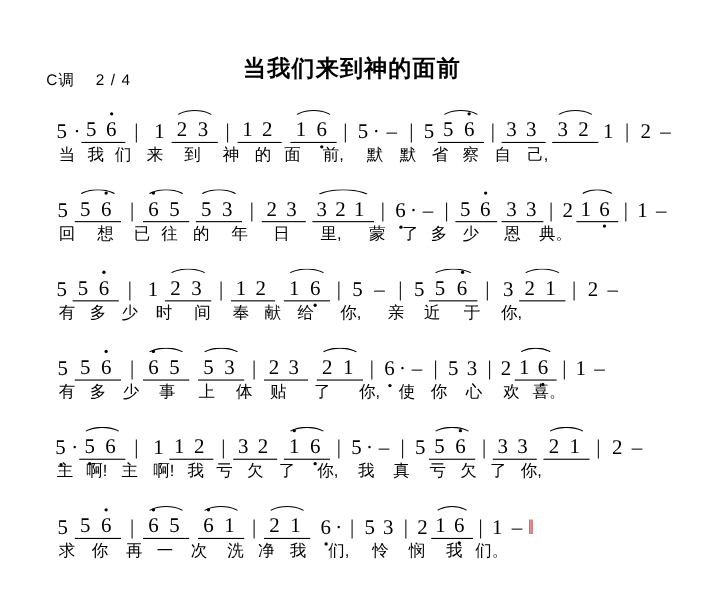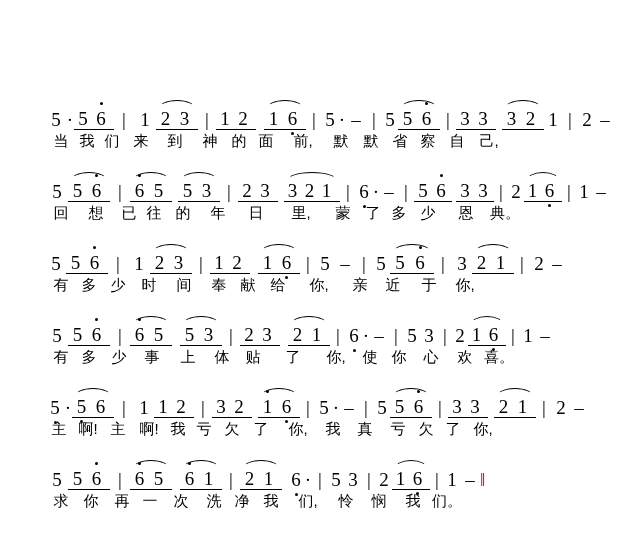--- a/index.html
+++ b/index.html
@@ -150,21 +150,26 @@
     font-size: 15px;
     line-height: 22px;
   }
   .spacer { display:inline-block; }
 </style>
 </head>
 <body>
 
 <div class="sheet">
 
-
+  <div class="title">当我们来到神的面前</div>
+
+  <div class="meta">
+    <span class="key">C调</span>
+    <span>2 / 4</span>
+  </div>
 
   <div class="systems">
 
     <div class="system">
       <div class="note-row">
         <span class="cell" style="width:20px">5</span>
           <span class="augdot">·</span>
         <span class="group beamed" style="width:40px">
           <span class="cell" style="width:18px">5</span><span class="cell dot-up" style="width:18px">6</span>
         </span>

